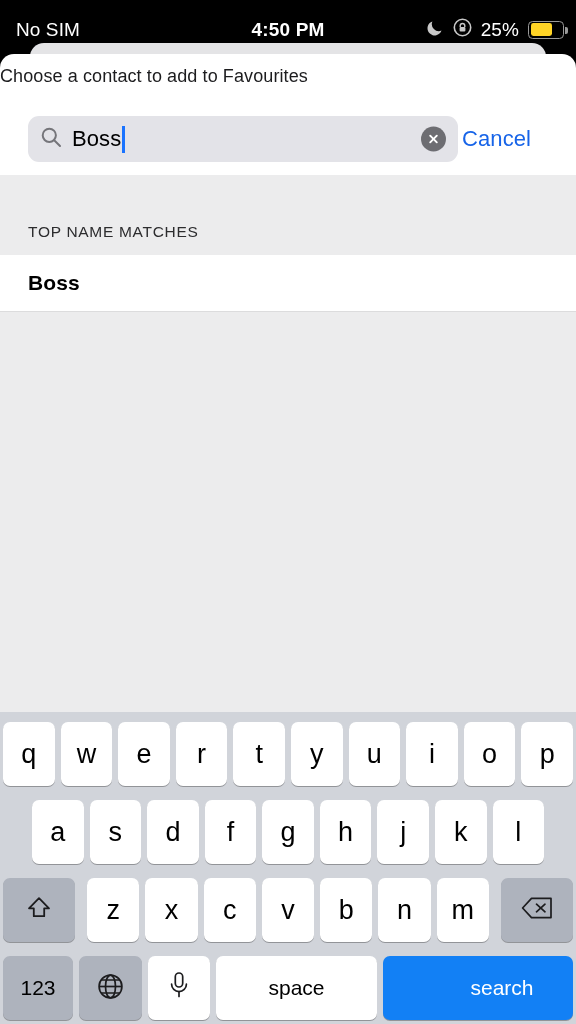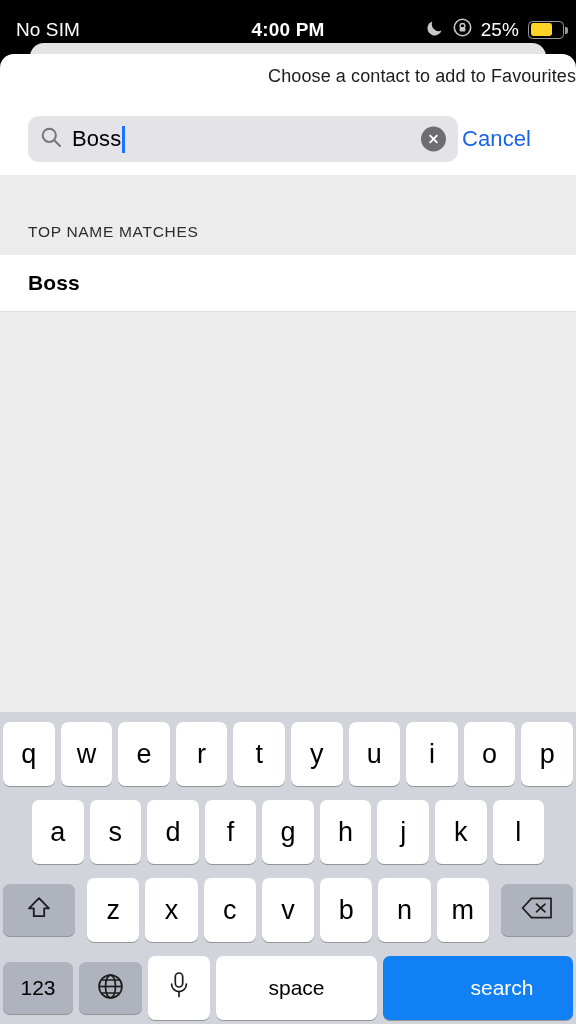--- a/index.html
+++ b/index.html
@@ -107,21 +107,21 @@
     background: #ffffff;
     border-radius: 14px 14px 0 0;
     overflow: hidden;
   }
 
   .sheet-title {
     position: absolute;
     top: 66px;
     left: 0;
     width: 576px;
-    text-align: right;
+    text-align: left;
     font-size: 18px;
     color: #1c1c1e;
     letter-spacing: 0.1px;
   }
 
   
   .search-row {
     position: absolute;
     top: 116px;
     left: 0;
@@ -260,21 +260,21 @@
     letter-spacing: 0;
   }
   .key-dark {
     background: #aeb3bd;
     border-radius: 7px;
     box-shadow: 0 1px 0 rgba(0,0,0,0.30);
     display: flex;
     align-items: center;
     justify-content: center;
     color: #000;
-    height: 52px;
+    height: 64px;
   }
   .key-shift { width: 72px; flex: none; margin-right: 12px; }
   .key-backspace { width: 72px; flex: none; margin-left: 12px; }
   .kb-row-3 .key { height: 64px; }
   .kb-row-3 .letters { display: flex; flex: 1 1 auto; gap: 6px; }
   .key-123 { width: 70px; flex: none; font-size: 21px; }
   .key-globe { width: 63px; flex: none; }
   .key-mic { width: 62px; flex: none; }
   .key-space { flex: 1 1 auto; font-size: 21px; }
   .key-search {
@@ -292,21 +292,21 @@
     padding-left: 48px;
   }
 </style>
 </head>
 <body>
 
 <div class="screen">
 
   <div class="status-bar">
     <div class="status-left">No SIM</div>
-    <div class="status-center">4:00 PM</div>
+    <div class="status-center">4:50 PM</div>
     <div class="status-right">
       <span class="moon-icon">
         <svg width="17" height="18" viewBox="0 0 17 18">
           <path d="M14.5 12.6A7 7 0 0 1 5.4 3.4 7.2 7.2 0 1 0 14.5 12.6Z" fill="#c8c8c8"></path>
         </svg>
       </span>
       <span class="rotlock-icon">
         <svg width="19" height="19" viewBox="0 0 19 19">
           <circle cx="9.5" cy="9.5" r="8.2" fill="none" stroke="#c8c8c8" stroke-width="1.6"></circle>
           <path d="M7.2 9.1v-1.3a2.3 2.3 0 0 1 4.6 0v1.3" fill="none" stroke="#c8c8c8" stroke-width="1.4"></path>

